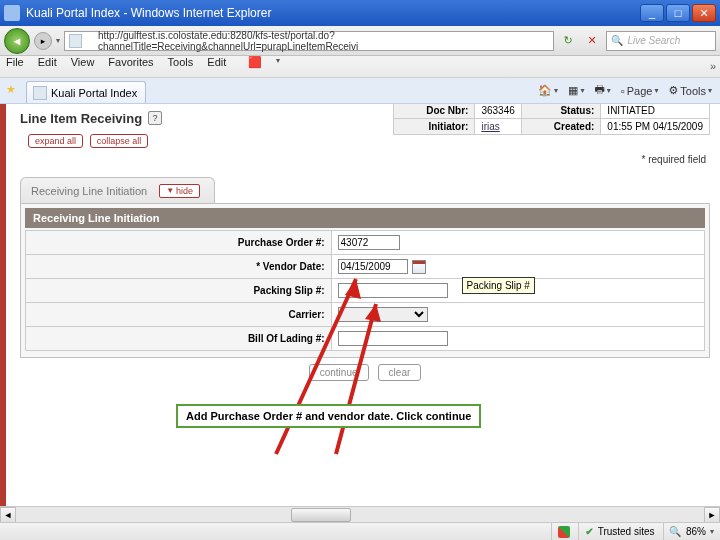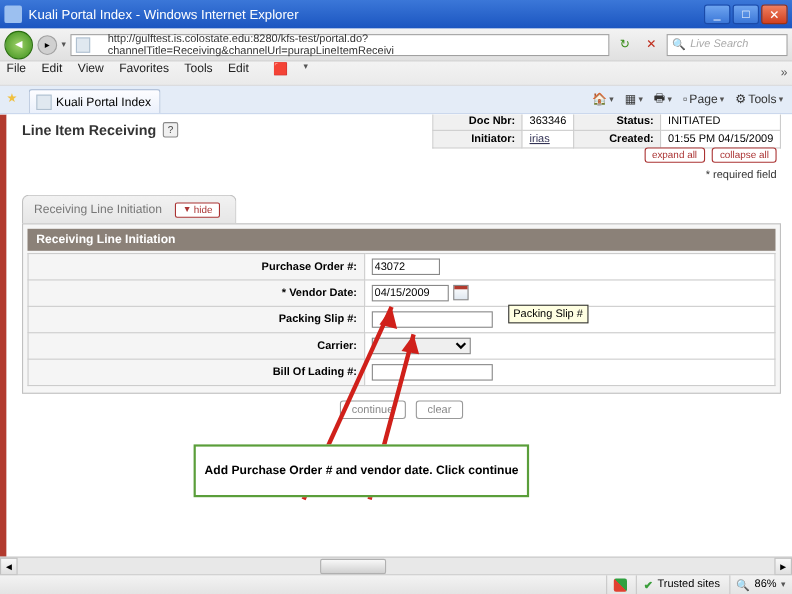--- a/index.html
+++ b/index.html
@@ -45,39 +45,39 @@
   .meta-table td { border:1px solid #ccc; padding:2px 6px; background:#fff;}
   .meta-table td.l { background:#f0f0f0; font-weight:bold; text-align:right;padding-left:32px;}
 
   .folder { margin-top:10px; }
   .tab-head { height:26px; display:flex; align-items:center; }
   .tab-head .fold-tab { height:26px; border:1px solid #c0c0c0; border-bottom:none; border-radius:6px 6px 0 0; background:linear-gradient(#f2f2f2,#e6e6e6); padding:0 14px 0 10px; display:flex; align-items:center; gap:4px; font-size:11px; color:#777; }
   .fold-tab .hide-btn { margin-left:8px; font-size:9px; padding:1px 6px; border:1px solid #a33; border-radius:2px; color:#a33; background:#fff; display:flex; align-items:center; gap:2px;}
   .fold-tab .caret { color:#a33; font-size:8px;}
   .folder-body { border:1px solid #c0c0c0; padding:2px; background:#f6f6f6; }
 
-  .exp-row { text-align:right; font-size:10px; color:#333; padding:2px 4px 6px 4px;}
+  .exp-row { font-size:10px; color:#333; padding:2px 4px 6px 4px;}
   .pill { display:inline-block; border:1px solid #a33; border-radius:3px; padding:1px 6px; color:#a33; background:#fff; margin-left:4px; font-size:9px;}
   .req-note { text-align:right; font-size:10px; padding:0 4px 2px 4px; color:#333;}
 
   .section-title { background:#8b8178; color:#fff; font-weight:bold; font-size:11px; padding:4px 8px; margin:2px; }
 
   .form-table { width:calc(100% - 4px); margin:0 2px 4px 2px; border-collapse:collapse; font-size:10px; }
   .form-table td { border:1px solid #ccc; padding:4px 6px; background:#fff;}
   .form-table td.label { width:45%; text-align:right; background:#f5f5f5; font-weight:bold;}
   .form-table input[type=text]{ font-size:10px; padding:1px 2px; border:1px solid #888; }
   .form-table select { font-size:10px; border:1px solid #888; width:90px;}
   .cal-icon { display:inline-block; width:14px;height:14px; border:1px solid #888; background:linear-gradient(#fff,#e0e8f0); vertical-align:middle; margin-left:2px; position:relative;}
   .cal-icon:before { content:""; position:absolute; top:0;left:0;right:0;height:3px;background:#b23a2e;}
 
   .tooltip { position:absolute; border:1px solid #333; background:#ffffe1; padding:2px 4px; font-size:10px; }
 
   .arrows { position:absolute; pointer-events:none; }
 
-  .annot { position:absolute; border:2px solid #5a9e3a; background:#fff; padding:16px 8px; font-size:11px; font-weight:bold; color:#000;}
+  .annot { position:absolute; border:2px solid #5a9e3a; background:#fff; padding:4px 8px; font-size:11px; font-weight:bold; color:#000;}
 
   .action-row { text-align:center; padding:6px 0 2px 0;}
   .action-pill { display:inline-block; border:1px solid #999; border-radius:3px; padding:2px 10px; color:#888; background:#fff; margin:0 3px; font-size:10px;}
 
   .statusbar { position:absolute; left:0; right:0; bottom:0; height:18px; background:linear-gradient(#f3f3f3,#e4e4e4); border-top:1px solid #c8c8c8; display:flex; align-items:center; font-size:10px; padding:0 6px; gap:8px;}
   .statusbar .spacer{flex:1;}
   .statusbar .zone { display:flex; align-items:center; gap:4px; border-left:1px solid #c8c8c8; padding-left:6px; height:100%;}
   .shield { width:12px;height:12px;background:linear-gradient(45deg,#e04030 50%,#30a040 50%); border-radius:2px;}
   .check { color:#3a9e3a; font-weight:bold;}
 

